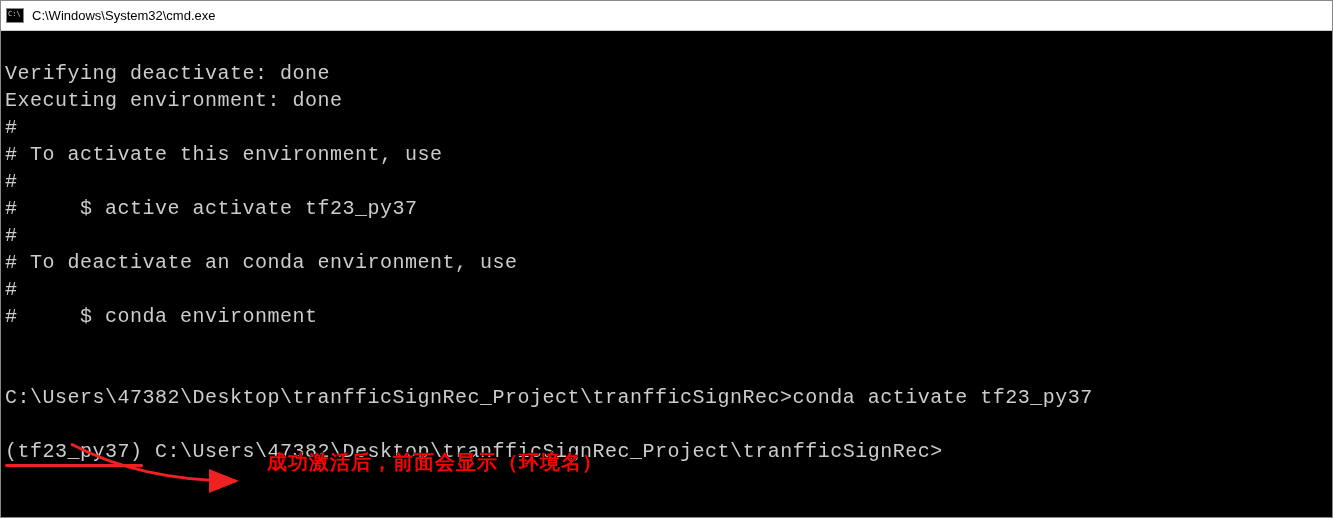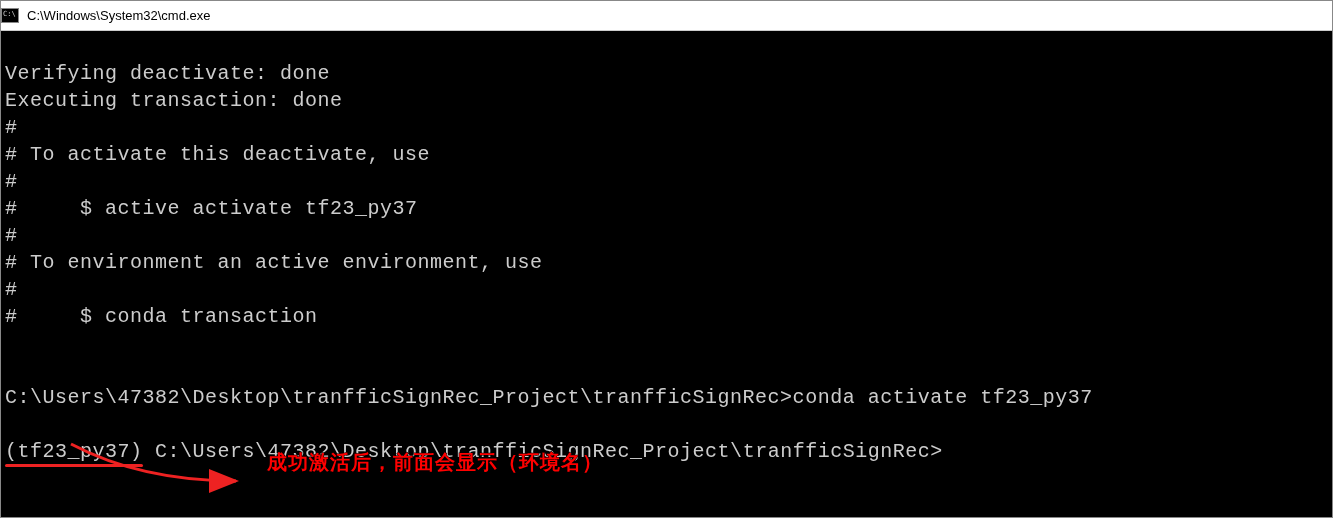--- a/index.html
+++ b/index.html
@@ -15,20 +15,21 @@
       overflow: hidden;
       position: relative;
       border: 1px solid #888;
     }
     .titlebar {
       height: 30px;
       background: #fff;
       border-bottom: 1px solid #ccc;
       display: flex;
       align-items: center;
+      padding-left: 5px;
       font-family: "Segoe UI", Arial, sans-serif;
       font-size: 13px;
       color: #000;
     }
     .titlebar-icon {
       width: 18px;
       height: 15px;
       background: #000;
       margin-right: 8px;
       position: relative;
@@ -93,29 +94,29 @@
 </head>
 <body>
 
 <div class="titlebar">
   <div class="titlebar-icon"></div>
   <span>C:\Windows\System32\cmd.exe</span>
 </div>
 
 <div class="terminal">
 <span>Verifying deactivate: done</span>
-<span>Executing transaction: done</span>
+<span>Executing environment: done</span>
 <span>#</span>
-<span># To activate this deactivate, use</span>
+<span># To activate this environment, use</span>
 <span>#</span>
 <span>#     $ active activate tf23_py37</span>
 <span>#</span>
-<span># To environment an active environment, use</span>
+<span># To deactivate an conda environment, use</span>
 <span>#</span>
-<span>#     $ conda transaction</span>
+<span>#     $ conda environment</span>
 <span></span>
 <span></span>
 <span>C:\Users\47382\Desktop\tranfficSignRec_Project\tranfficSignRec&gt;conda activate tf23_py37</span>
 <span></span>
 <span class="env-prefix">(tf23_py37)</span><span> C:\Users\47382\Desktop\tranfficSignRec_Project\tranfficSignRec&gt;</span>
 </div>
 
 <svg class="arrow-svg" width="210" height="60">
   <defs>
     <marker id="arrowhead" markerWidth="10" markerHeight="8" refX="9" refY="4" orient="auto">

